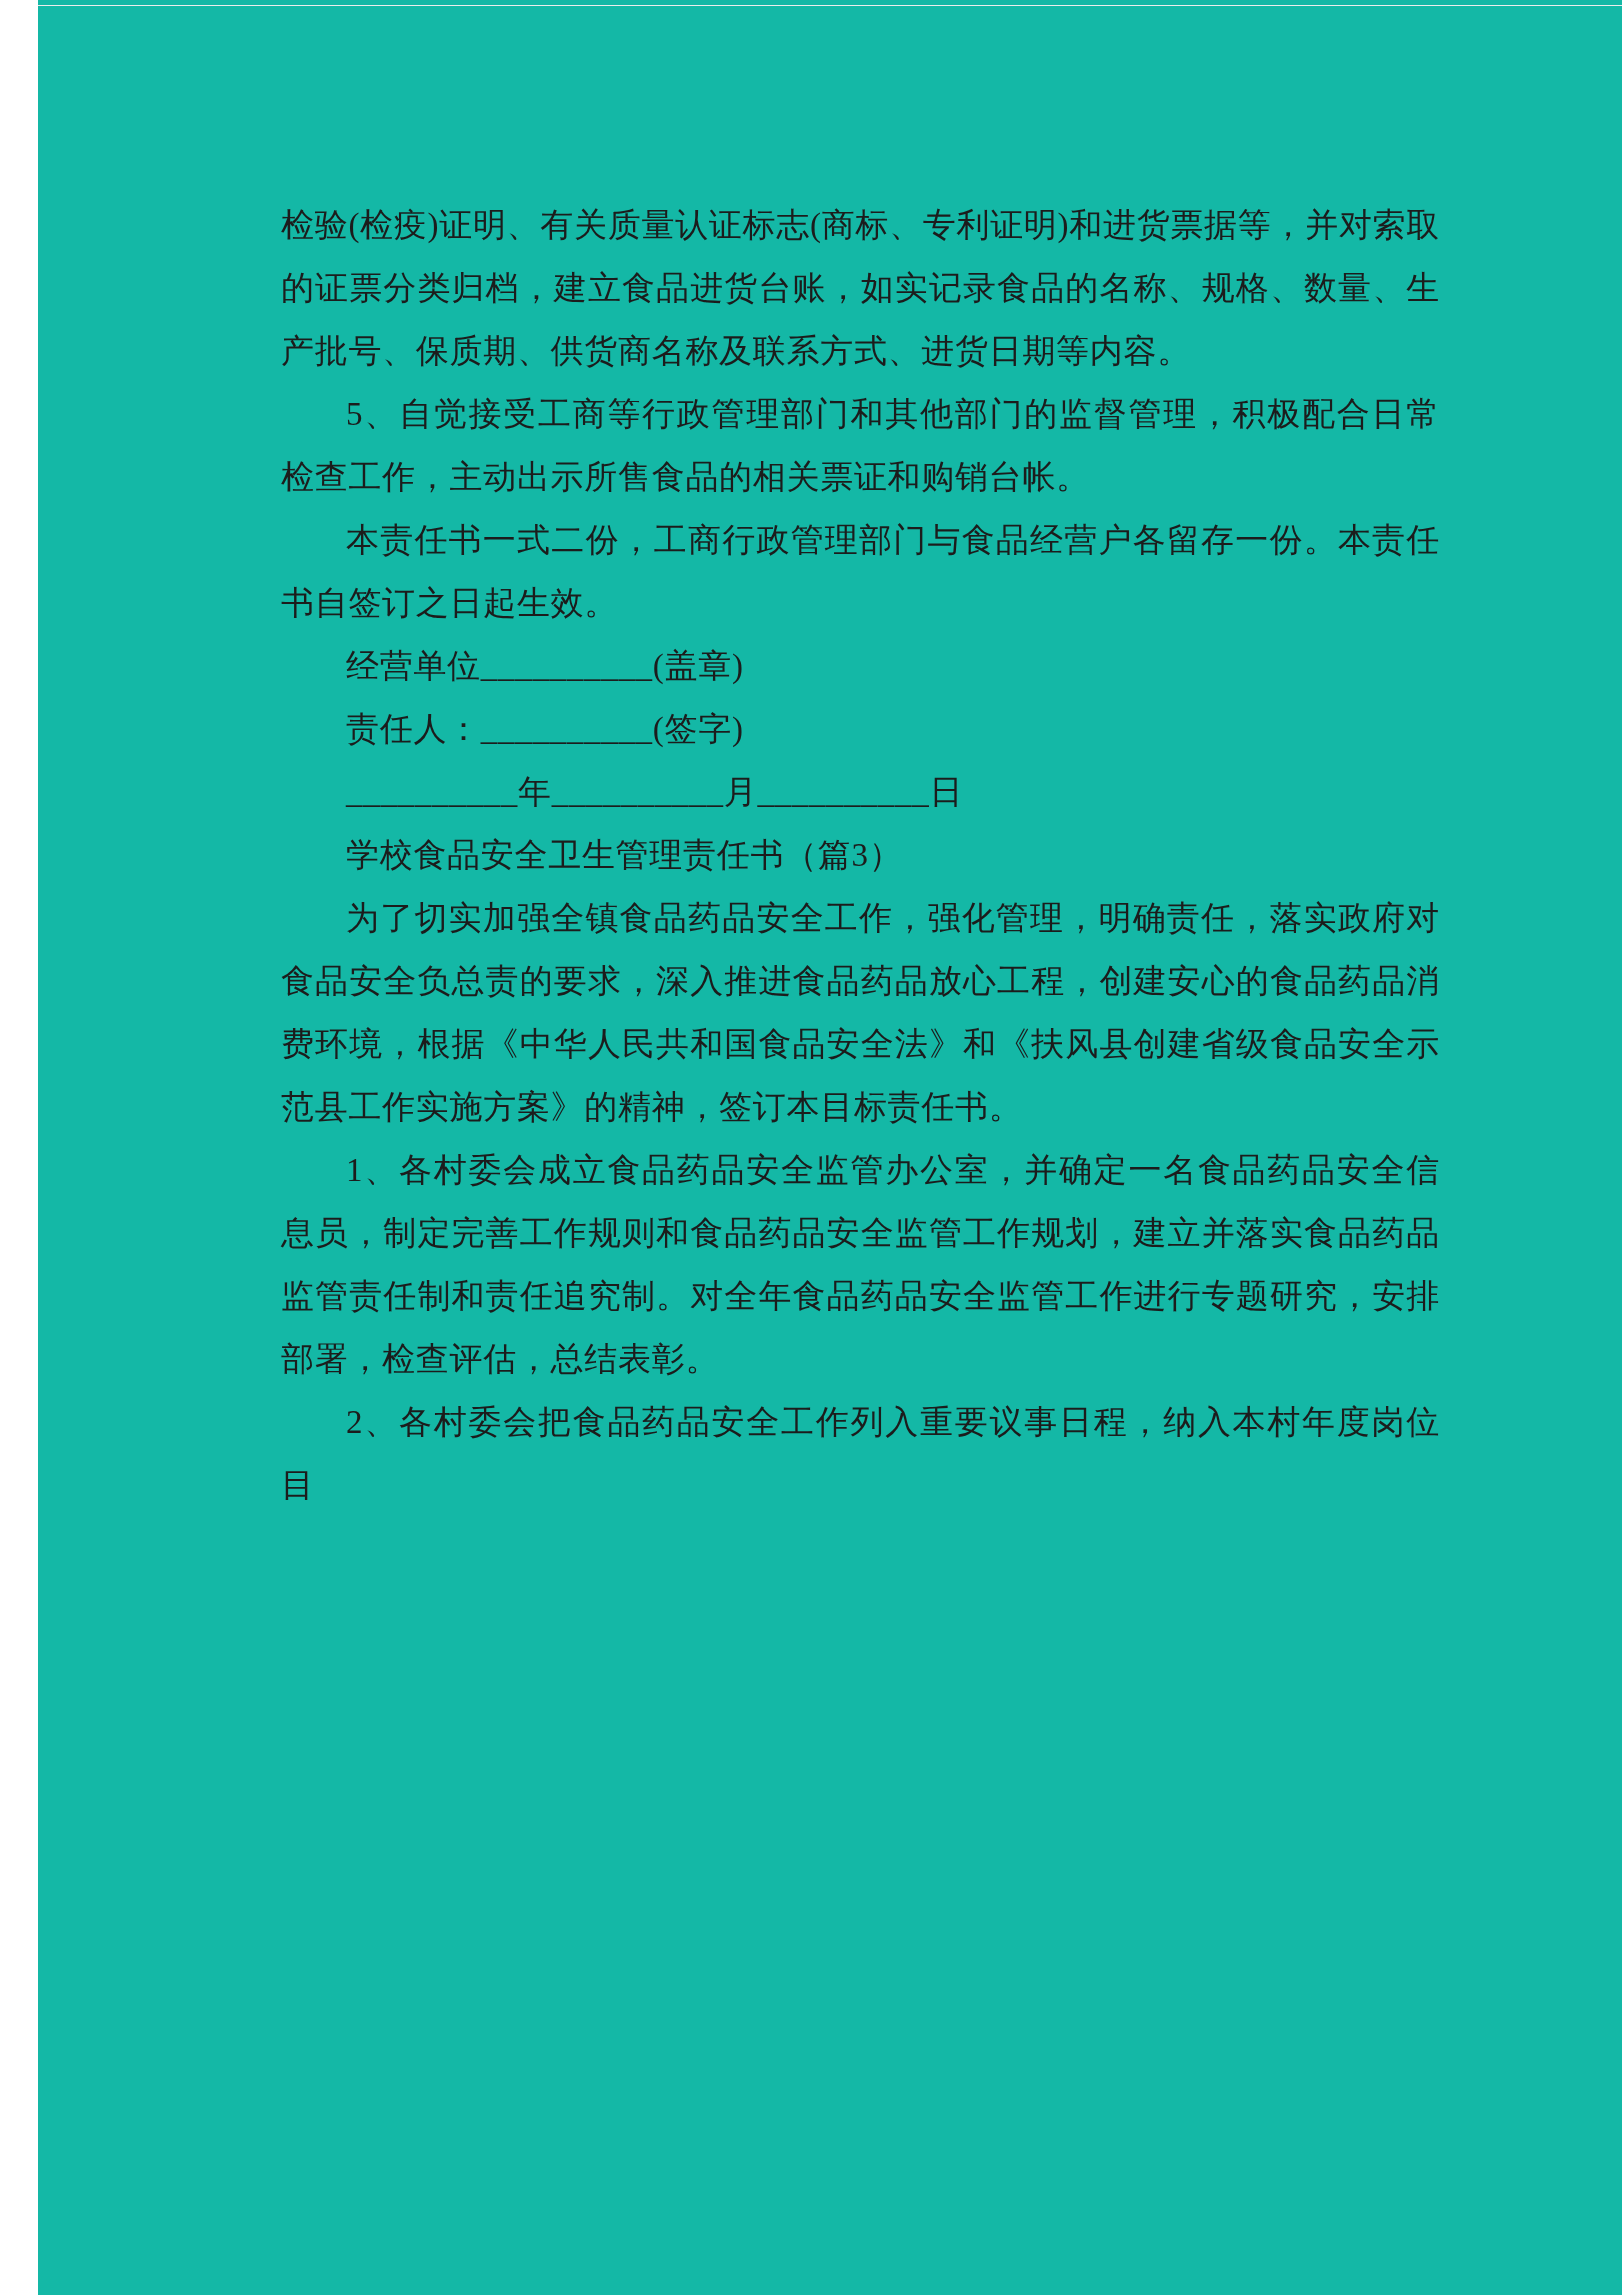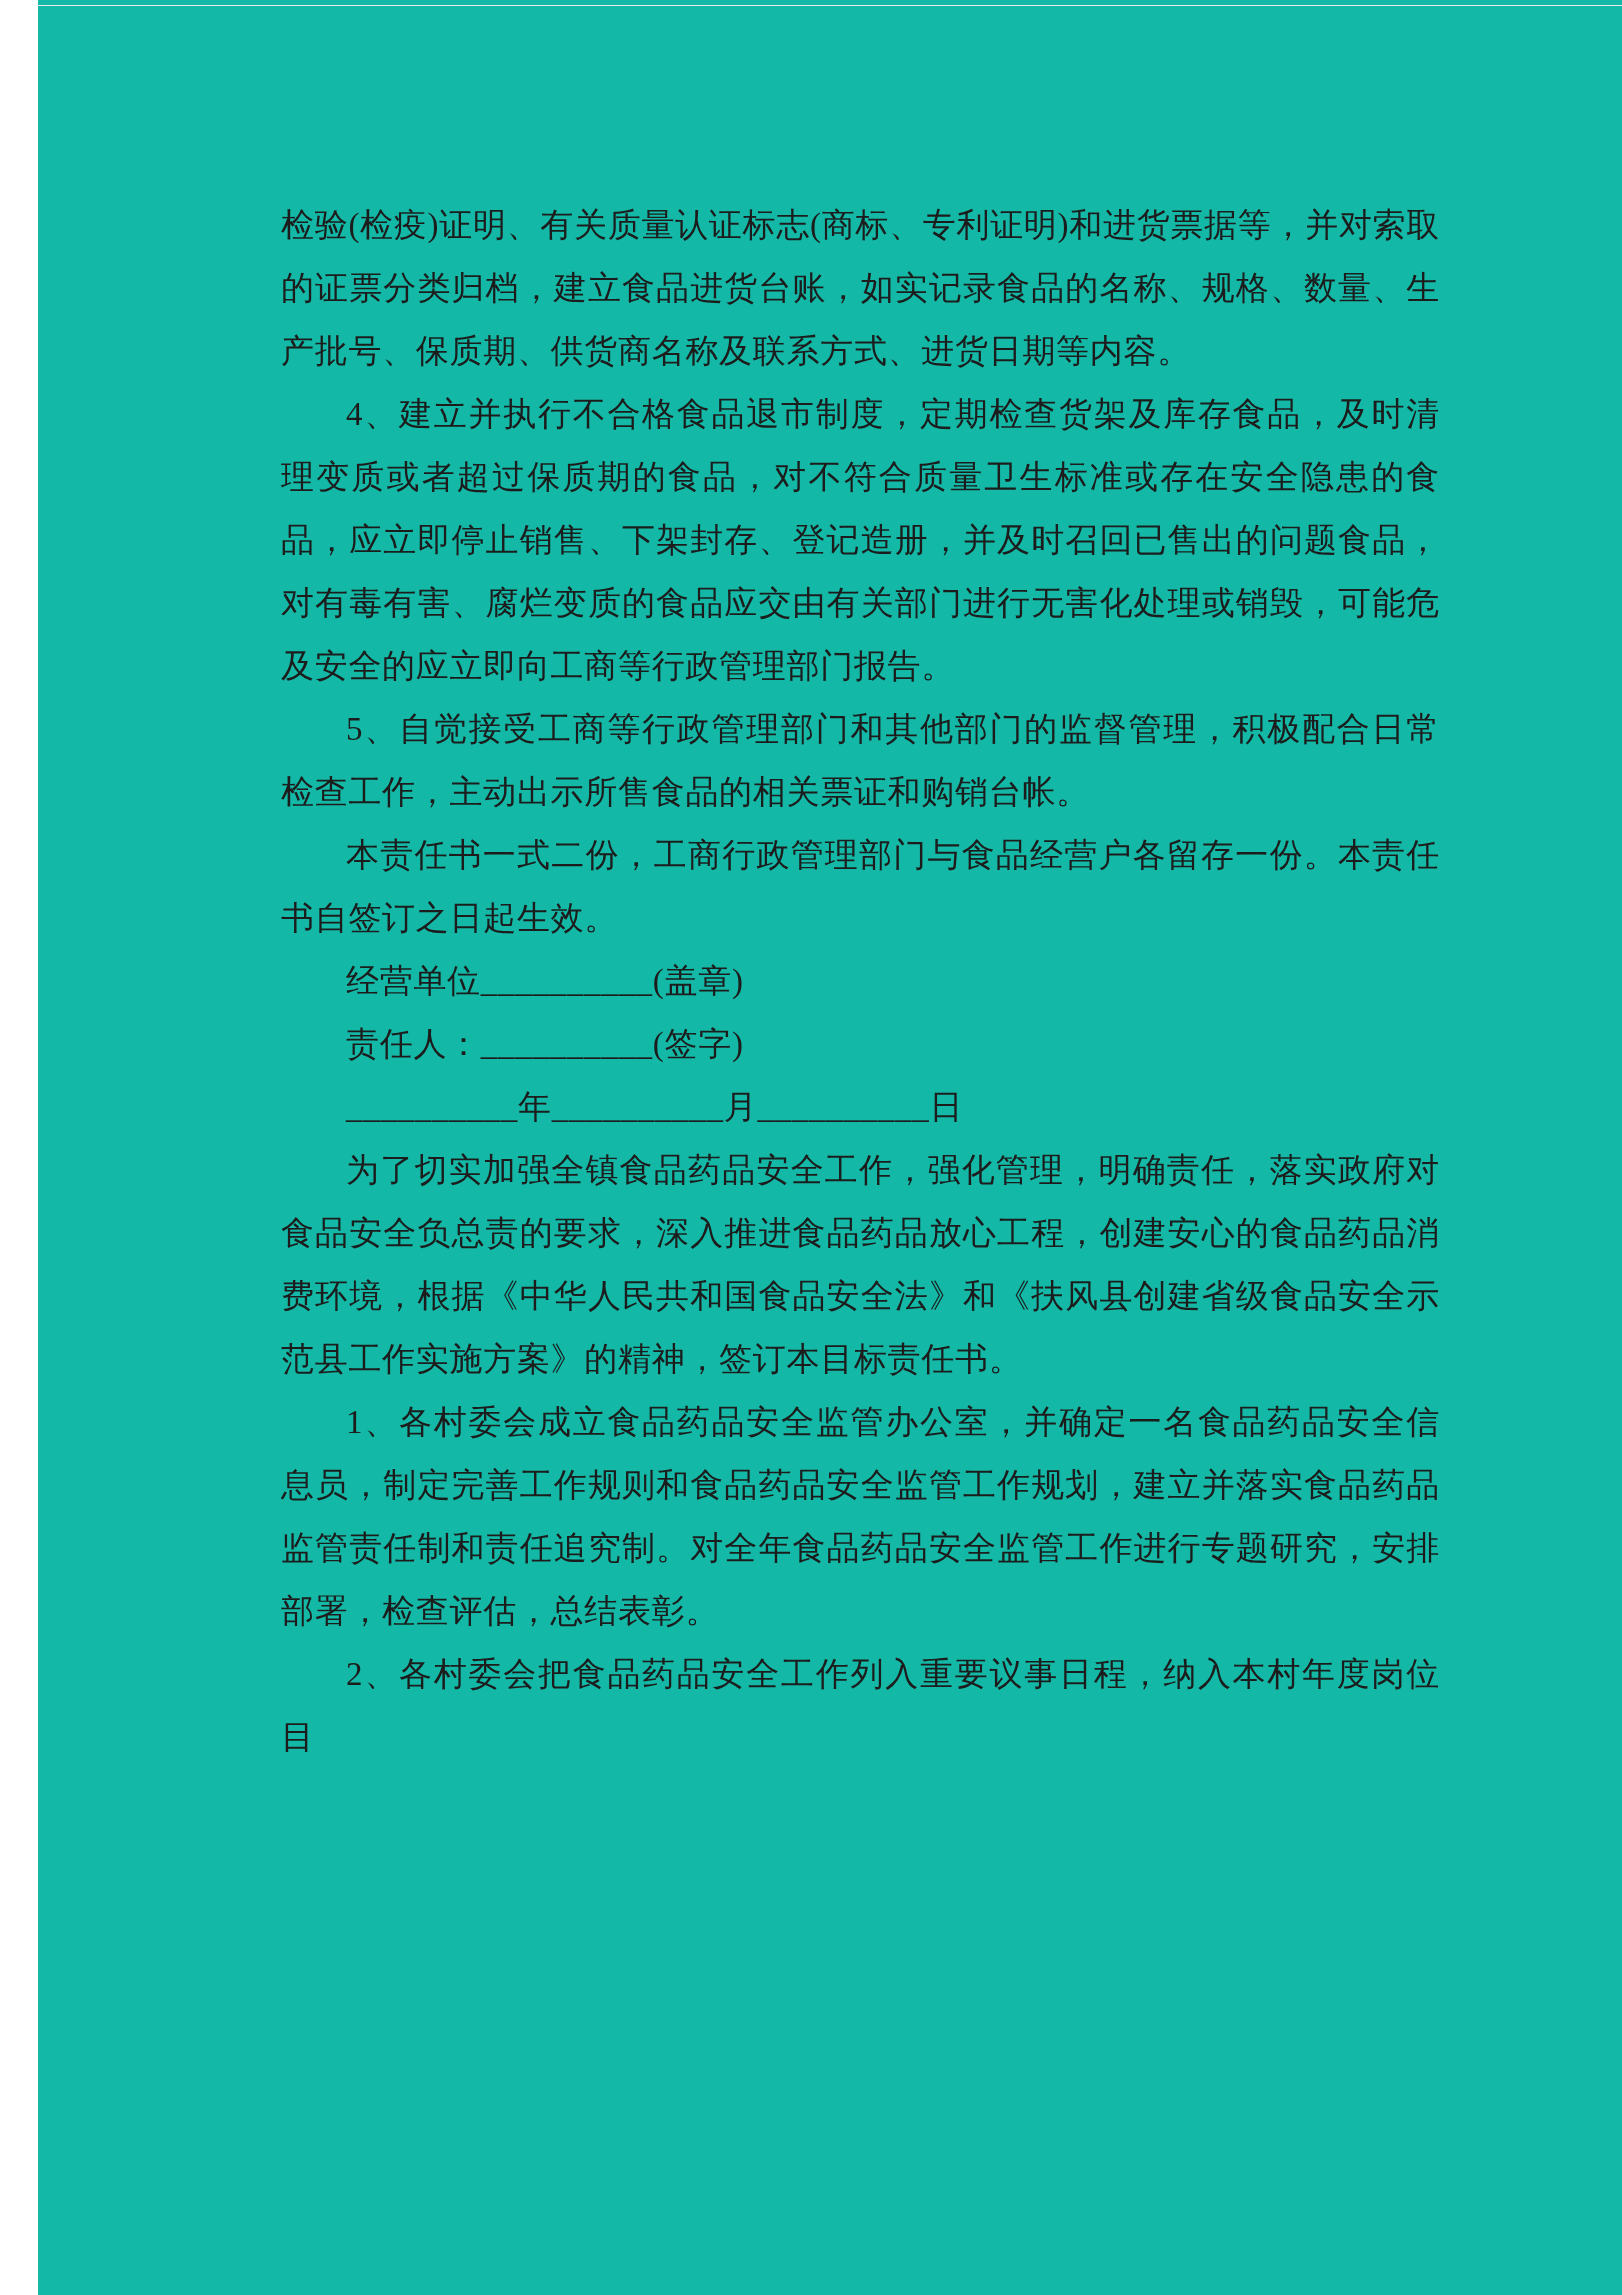--- a/index.html
+++ b/index.html
@@ -52,24 +52,24 @@
     text-indent: 65px;
   }
 </style>
 </head>
 <body>
 
 <div class="page">
   <div class="page-top-edge"></div>
   <div class="content">
       <p class="para">检验(检疫)证明、有关质量认证标志(商标、专利证明)和进货票据等，并对索取的证票分类归档，建立食品进货台账，如实记录食品的名称、规格、数量、生产批号、保质期、供货商名称及联系方式、进货日期等内容。</p>
-      <p class="para indent">4、建立并执行不合格食品退市制度，定期检查货架及库存食品，及时清理变质或者超过保质期的食品，对不符合质量卫生标准或存在安全隐患的食品，应立即停止销售、下架封存、登记造册，并及时召回已售出的问题食品，对有毒有害、腐烂变质的食品应交由有关部门进行无害化处理或销毁，可能危及安全的应立即向工商等行政管理部门报告。</p>
       <p class="para indent">5、自觉接受工商等行政管理部门和其他部门的监督管理，积极配合日常检查工作，主动出示所售食品的相关票证和购销台帐。</p>
       <p class="para indent">本责任书一式二份，工商行政管理部门与食品经营户各留存一份。本责任书自签订之日起生效。</p>
       <p class="para indent">经营单位__________(盖章)</p>
       <p class="para indent">责任人：__________(签字)</p>
       <p class="para indent">__________年__________月__________日</p>
+      <p class="para indent">学校食品安全卫生管理责任书（篇3）</p>
       <p class="para indent">为了切实加强全镇食品药品安全工作，强化管理，明确责任，落实政府对食品安全负总责的要求，深入推进食品药品放心工程，创建安心的食品药品消费环境，根据《中华人民共和国食品安全法》和《扶风县创建省级食品安全示范县工作实施方案》的精神，签订本目标责任书。</p>
       <p class="para indent">1、各村委会成立食品药品安全监管办公室，并确定一名食品药品安全信息员，制定完善工作规则和食品药品安全监管工作规划，建立并落实食品药品监管责任制和责任追究制。对全年食品药品安全监管工作进行专题研究，安排部署，检查评估，总结表彰。</p>
       <p class="para indent">2、各村委会把食品药品安全工作列入重要议事日程，纳入本村年度岗位目</p>
     </div>
 </div>
 
 
 </body></html>

